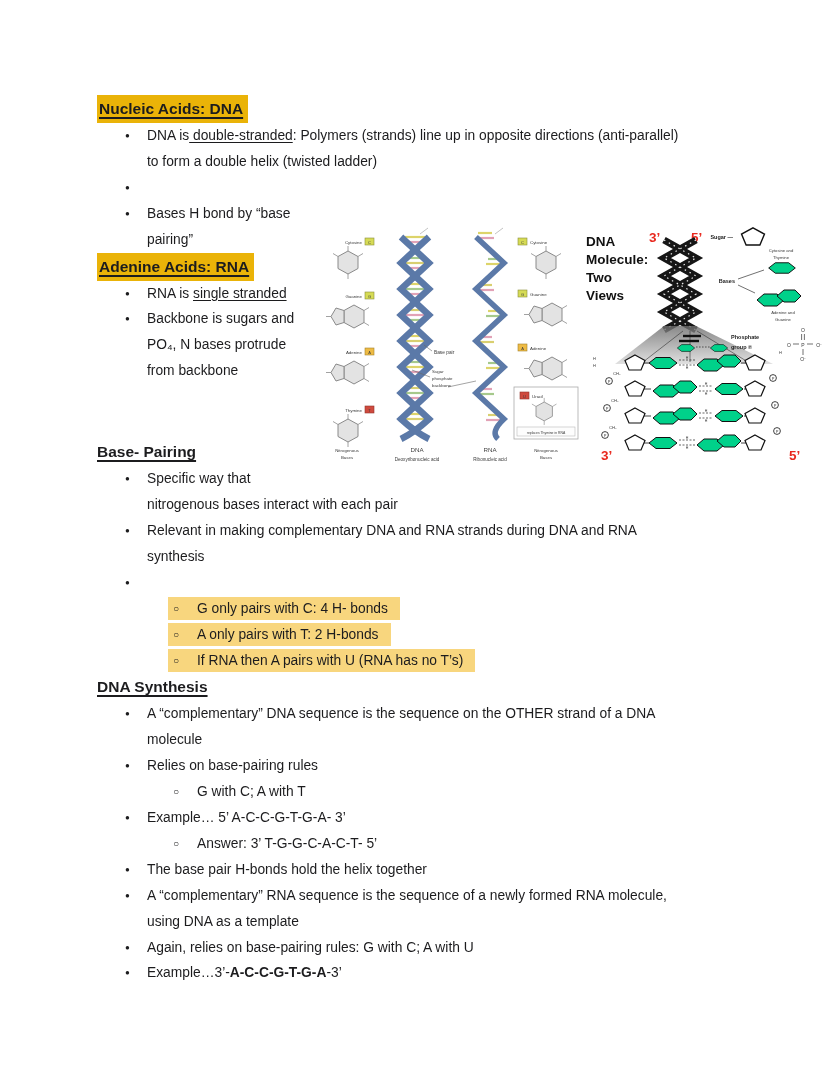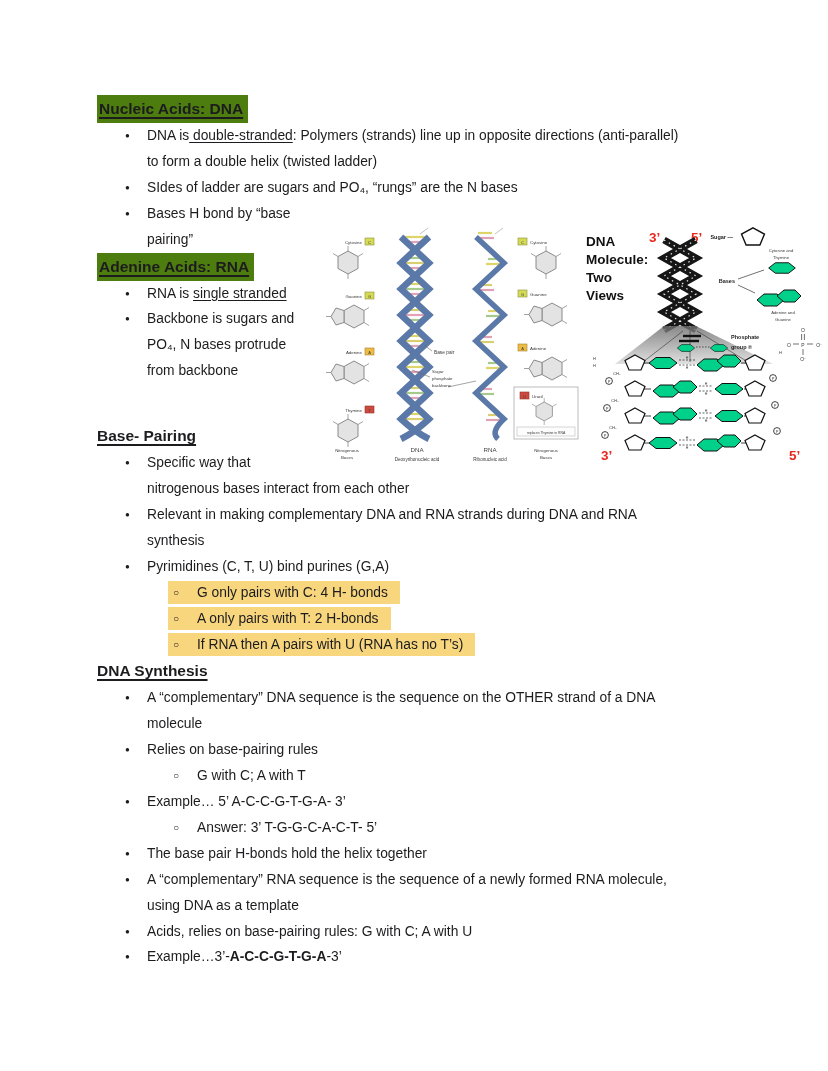--- a/index.html
+++ b/index.html
@@ -1,33 +1,33 @@
 <!DOCTYPE html>
 <html><head>
 <meta charset="utf-8">
 <style>
   html,body{margin:0;padding:0;background:#fff;}
   .page{position:relative;width:828px;height:1071px;background:#ffffff;overflow:hidden;
         font-family:"Liberation Sans",sans-serif;color:#1c1c1e;}
   .doc{position:absolute;left:97px;top:95px;width:680px;}
   .heading{font-size:15.5px;font-weight:bold;line-height:28px;}
-  .chip{display:inline-block;background:#4d7c0f;padding:0 5px 0 2px;}
+  .chip{display:inline-block;background:#eab308;padding:0 5px 0 2px;}
   .hu{text-decoration:underline;text-decoration-thickness:1.6px;text-underline-offset:3px;}
   .row{display:flex;line-height:25.9px;font-size:13.8px;}
   .l1{margin-left:28px;}
   .l2{margin-left:76px;}
   .mk{flex:none;width:22px;font-size:8px;}
   .mk2{flex:none;width:24px;font-size:10px;}
   .tx{white-space:pre-wrap;}
   .subhl{height:25.9px;display:flex;align-items:center;margin-left:71px;font-size:13.8px;}
   .chip2{display:flex;align-items:center;background:#f8d67e;height:23px;padding-right:12px;}
   .chip2 .mk2{padding-left:5px;}
   .seg-u{text-decoration:underline;text-underline-offset:2px;}
   .seg-b{font-weight:bold;}
-  #h3{margin-top:38px;}
+  #h3{margin-top:54px;}
   .imgbox{position:absolute;}
   svg{display:block;}
   svg text{font-family:"Liberation Sans",sans-serif;fill:#3a3a3a;}
   .t34{font-size:3.4px;} .t36{font-size:3.6px;} .t4{font-size:4px;} .t42{font-size:4.2px;}
   .t44{font-size:4.4px;} .t46{font-size:4.6px;} .t48{font-size:4.8px;} .t5{font-size:5px;}
   .t55{font-size:5.5px;font-weight:bold;fill:#222;} .t62{font-size:6.2px;fill:#444;}
   .t13{font-size:13.5px;font-weight:bold;fill:#111;}
   .mid{text-anchor:middle;} .end{text-anchor:end;}
   .red{fill:#e8281e;}
 </style>
@@ -40,21 +40,20 @@
 
     <div class="heading"><span class="chip"><span class="hu">Nucleic Acids: DNA</span></span></div>
 
     <div class="row l1">
       <span class="mk">●</span>
       <span class="tx"><span>DNA is</span><span class="seg-u"> double-stranded</span><span>: Polymers (strands) line up in opposite directions (anti-parallel)
 to form a double helix (twisted ladder)</span></span>
     </div>
     <div class="row l1">
       <span class="mk">●</span>
-      <span class="tx"><span>SIdes of ladder are sugars and PO₄, “rungs” are the N bases</span></span>
     </div>
     <div class="row l1">
       <span class="mk">●</span>
       <span class="tx"><span>Bases H bond by “base
 pairing”</span></span>
     </div>
 
     <div class="heading"><span class="chip"><span class="hu">Adenine Acids: RNA</span></span></div>
 
     <div class="row l1">
@@ -66,30 +65,29 @@
       <span class="tx"><span>Backbone is sugars and
 PO₄, N bases protrude
 from backbone</span></span>
     </div>
 
     <div class="heading" id="h3"><span class="hu">Base- Pairing</span></div>
 
     <div class="row l1">
       <span class="mk">●</span>
       <span class="tx"><span>Specific way that
-nitrogenous bases interact from each other</span></span>
+nitrogenous bases interact with each pair</span></span>
     </div>
     <div class="row l1">
       <span class="mk">●</span>
       <span class="tx"><span>Relevant in making complementary DNA and RNA strands during DNA and RNA
 synthesis</span></span>
     </div>
     <div class="row l1">
       <span class="mk">●</span>
-      <span class="tx"><span>Pyrimidines (C, T, U) bind purines (G,A)</span></span>
     </div>
 
     <div class="subhl">
       <span class="chip2">
           <span class="mk2">○</span>
           <span>G only pairs with C: 4 H- bonds</span>
         </span>
     </div>
     <div class="subhl">
       <span class="chip2">
@@ -131,21 +129,21 @@
       <span class="mk">●</span>
       <span class="tx"><span>The base pair H-bonds hold the helix together</span></span>
     </div>
     <div class="row l1">
       <span class="mk">●</span>
       <span class="tx"><span>A “complementary” RNA sequence is the sequence of a newly formed RNA molecule,
 using DNA as a template</span></span>
     </div>
     <div class="row l1">
       <span class="mk">●</span>
-      <span class="tx"><span>Acids, relies on base-pairing rules: G with C; A with U</span></span>
+      <span class="tx"><span>Again, relies on base-pairing rules: G with C; A with U</span></span>
     </div>
     <div class="row l1">
       <span class="mk">●</span>
       <span class="tx"><span>Example…3’-</span><span class="seg-b">A-C-C-G-T-G-A</span><span>-3’</span></span>
     </div>
   </div>
 
   <div class="imgbox" style="left:320px;top:227px;width:260px;height:244px;">
     <svg width="260" height="244" viewBox="0 0 260 244">
       <defs>

